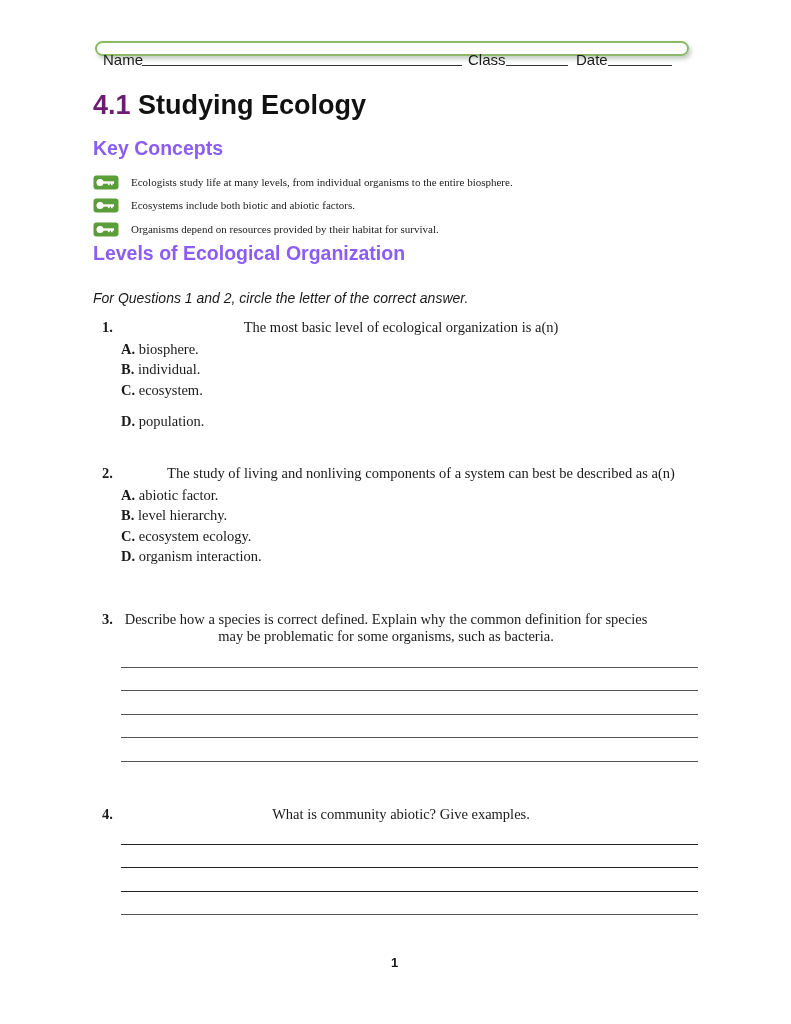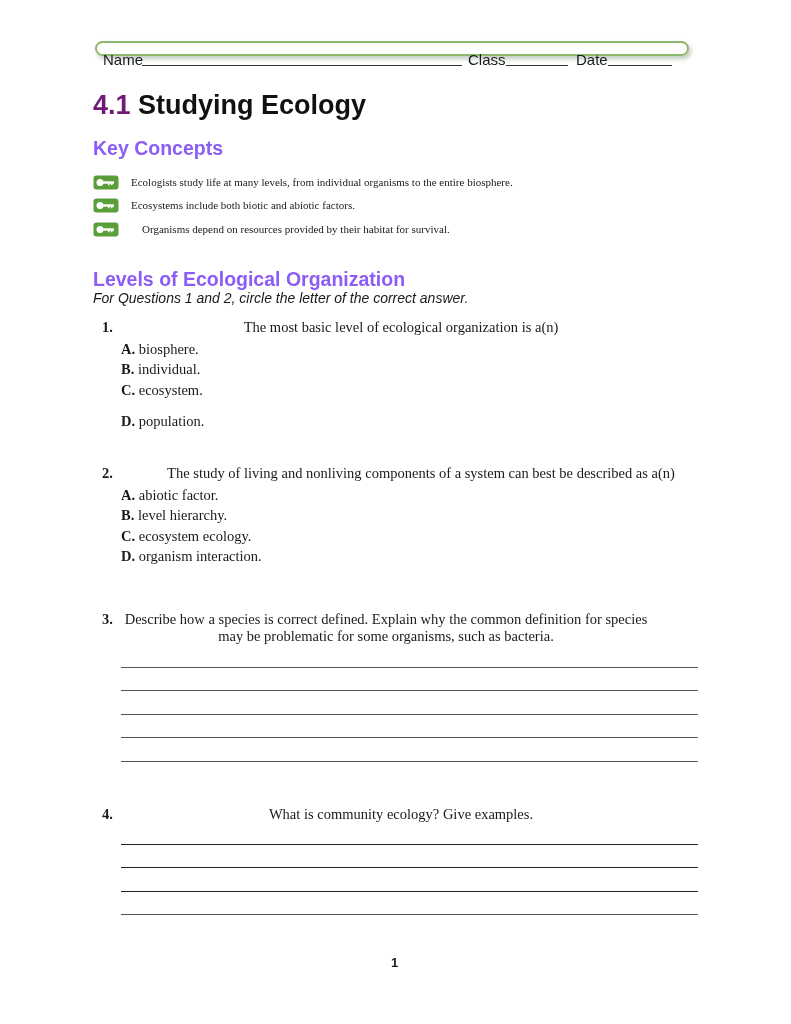--- a/index.html
+++ b/index.html
@@ -72,32 +72,32 @@
 <div class="kc-item" style="top:195px;">
   <svg class="key-icon" viewBox="0 0 26 15">
     <rect x="0.5" y="0.5" width="25" height="14" rx="3" fill="#5a9e3a"></rect>
     <circle cx="7" cy="7.5" r="3.5" fill="#fff"></circle>
     <rect x="9" y="6.3" width="12" height="2.4" fill="#fff"></rect>
     <rect x="18" y="8" width="1.6" height="2.2" fill="#fff"></rect>
     <rect x="15" y="8" width="1.6" height="2.2" fill="#fff"></rect>
   </svg>
   <span class="kc-text">Ecosystems include both biotic and abiotic factors.</span>
 </div>
-<div class="kc-item" style="top:219px;gap:11px;">
+<div class="kc-item" style="top:219px;">
   <svg class="key-icon" viewBox="0 0 26 15">
     <rect x="0.5" y="0.5" width="25" height="14" rx="3" fill="#5a9e3a"></rect>
     <circle cx="7" cy="7.5" r="3.5" fill="#fff"></circle>
     <rect x="9" y="6.3" width="12" height="2.4" fill="#fff"></rect>
     <rect x="18" y="8" width="1.6" height="2.2" fill="#fff"></rect>
     <rect x="15" y="8" width="1.6" height="2.2" fill="#fff"></rect>
   </svg>
   <span class="kc-text">Organisms depend on resources provided by their habitat for survival.</span>
 </div>
 
-<h2 class="h2" style="top:268px;">Levels of Ecological Organization</h2>
+<h2 class="h2" style="top:242px;">Levels of Ecological Organization</h2>
 <div class="instr">For Questions 1 and 2, circle the letter of the correct answer.</div>
 
 <div class="q" style="top:319px;">
   <span class="q-num">1.</span>
   <span class="q-text">The most basic level of ecological organization is a(n)</span>
   <div class="opt" style="top:22px;"><b>A.</b> <span>biosphere.</span></div>
   <div class="opt" style="top:42px;"><b>B.</b> <span>individual.</span></div>
   <div class="opt" style="top:63px;"><b>C.</b> <span>ecosystem.</span></div>
   <div class="opt" style="top:94px;"><b>D.</b> <span>population.</span></div>
 </div>
@@ -116,20 +116,20 @@
   <span class="q-text" style="width:530px;">Describe how a species is correct defined. Explain why the common definition for species may be problematic for some organisms, such as bacteria.</span>
 </div>
 <div class="ans-line" style="top:667px;"></div>
 <div class="ans-line" style="top:690px;"></div>
 <div class="ans-line" style="top:714px;"></div>
 <div class="ans-line" style="top:737px;"></div>
 <div class="ans-line" style="top:761px;"></div>
 
 <div class="q" style="top:806px;">
   <span class="q-num">4.</span>
-  <span class="q-text">What is community ecology? Give examples.</span>
+  <span class="q-text">What is community abiotic? Give examples.</span>
 </div>
 <div class="ans-line dark" style="top:844px;"></div>
 <div class="ans-line dark" style="top:867px;"></div>
 <div class="ans-line dark" style="top:891px;"></div>
 <div class="ans-line" style="top:914px;"></div>
 
 <div class="page-num">1</div>
 
 </body></html>

